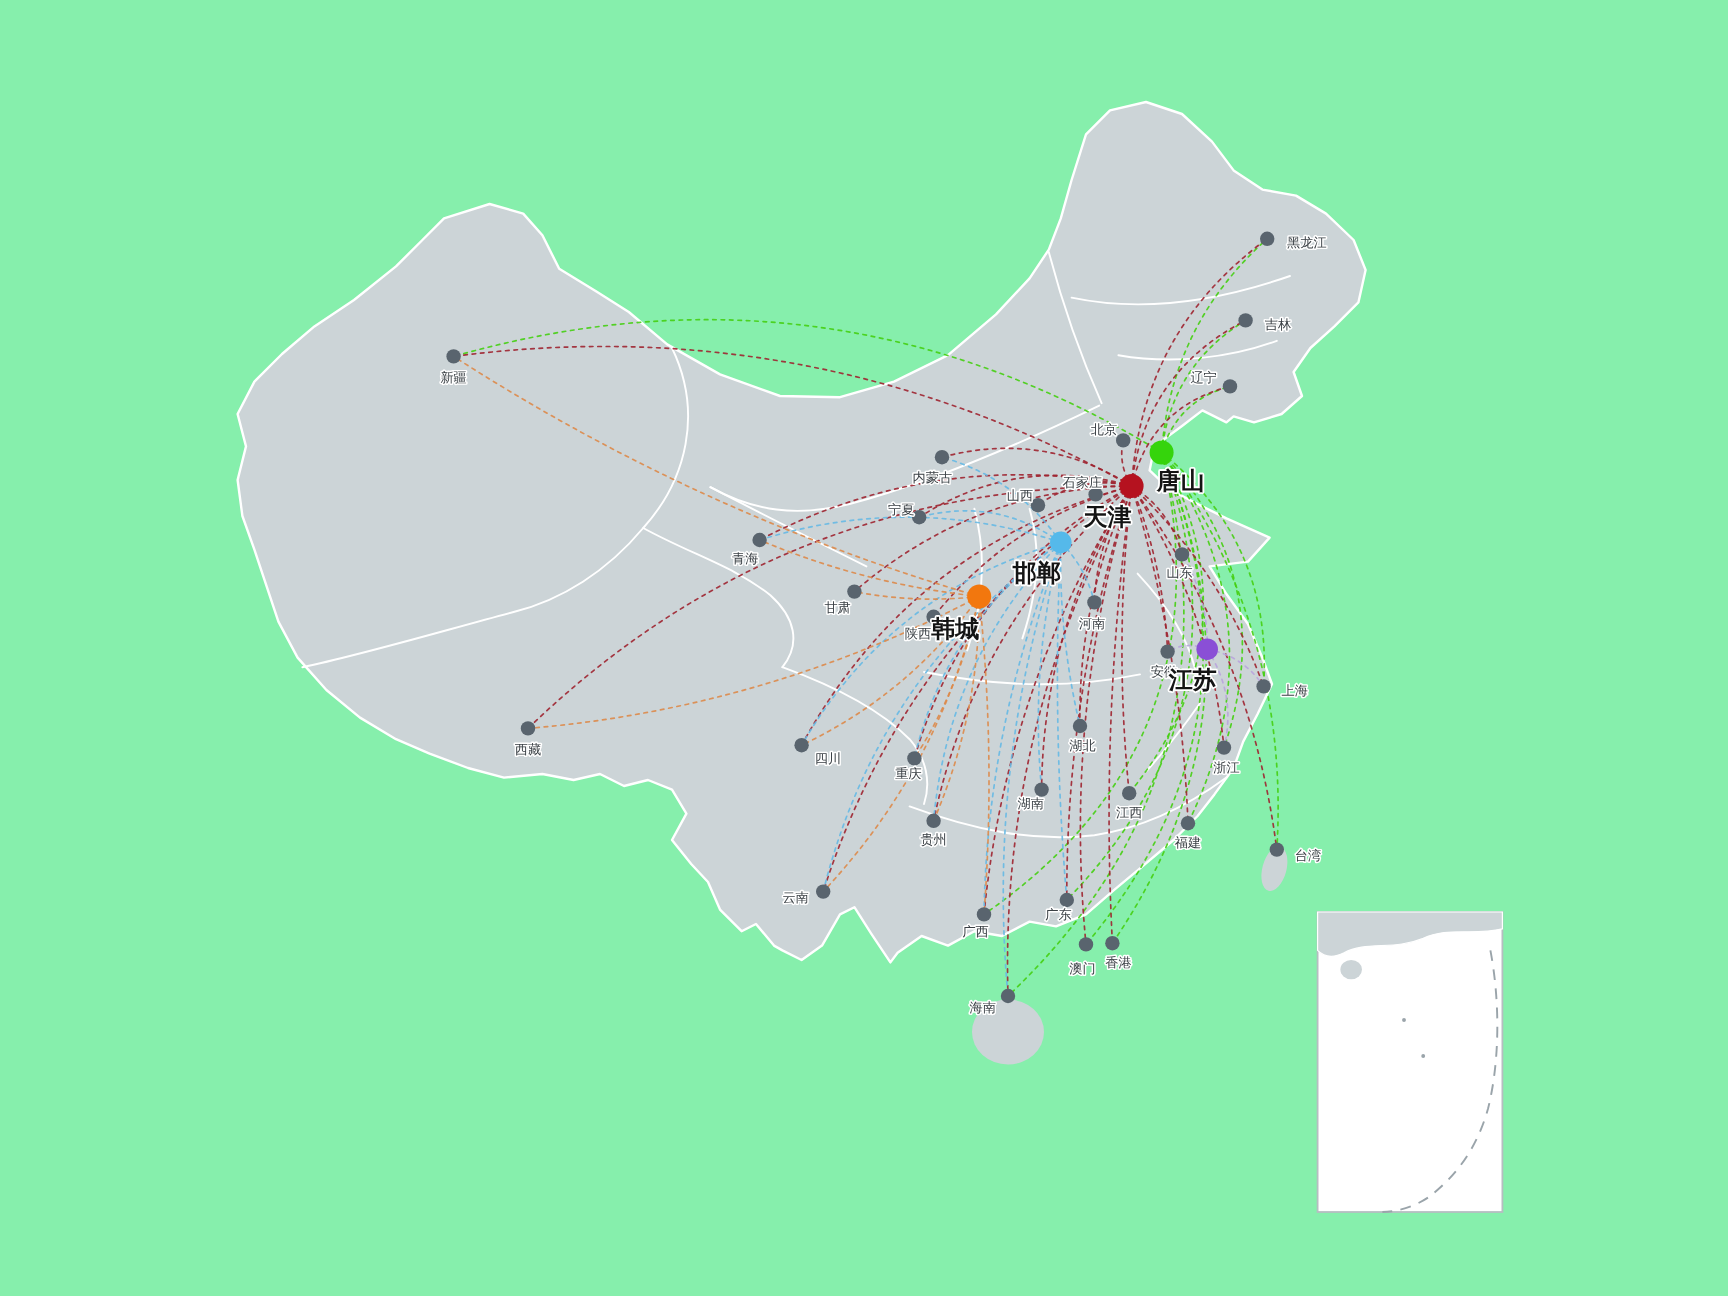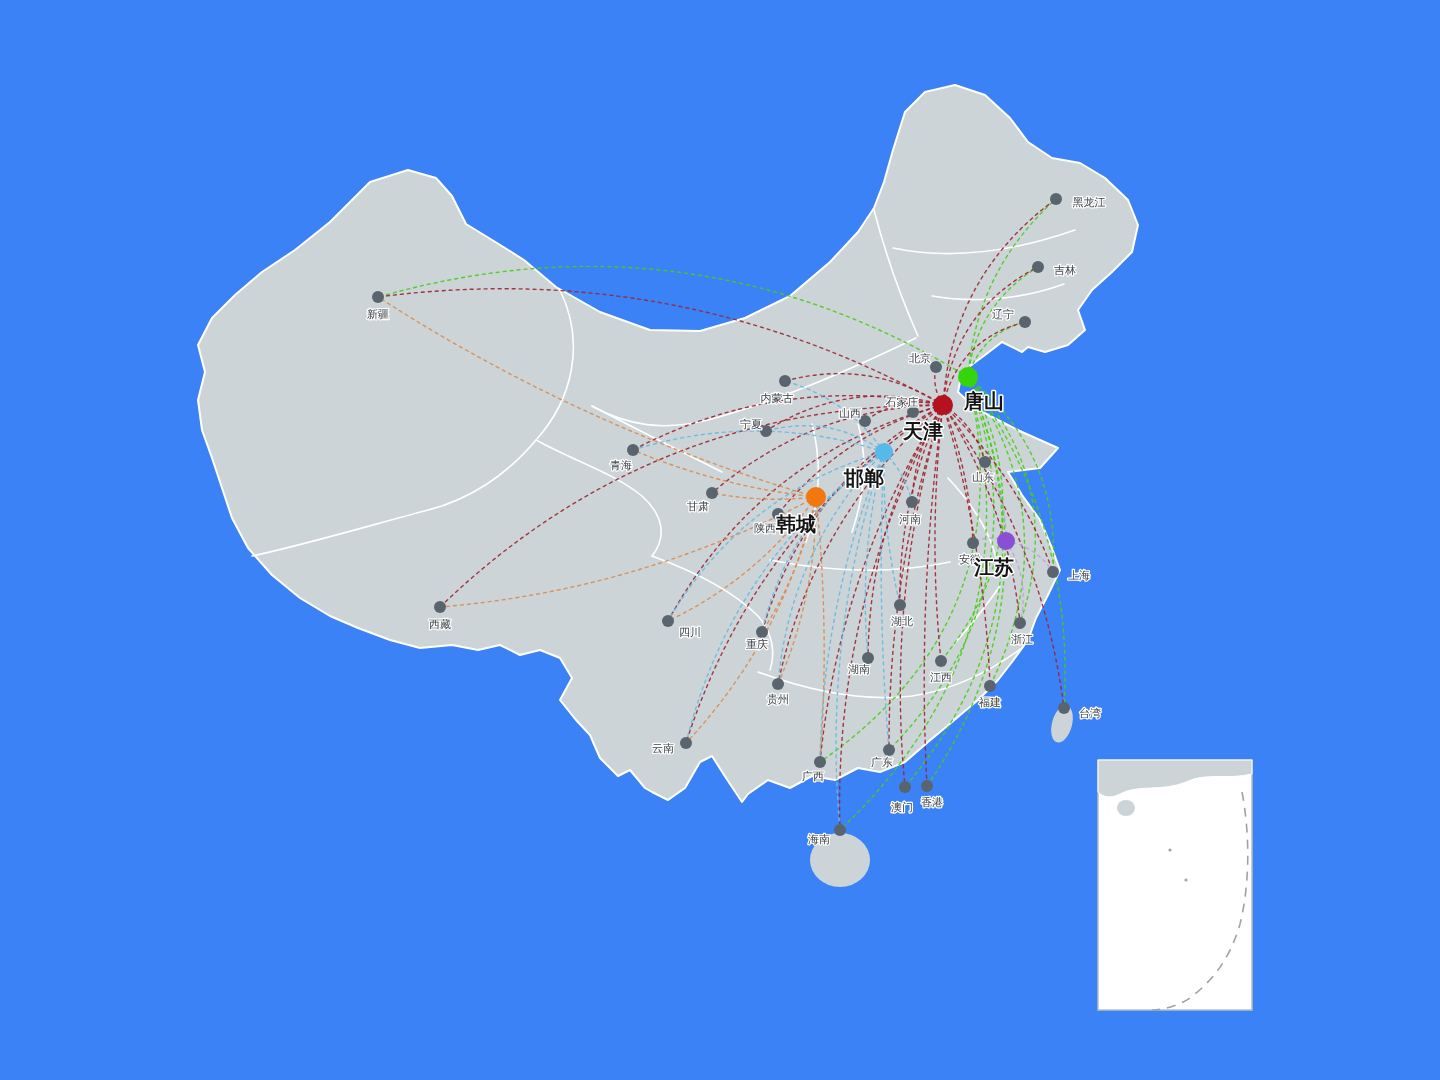--- a/index.html
+++ b/index.html
@@ -1,16 +1,16 @@
 <!DOCTYPE html>
 <html><head>
 <meta charset="utf-8">
 <style>
   html,body{margin:0;padding:0;background:#ffffff;}
-  .stage{position:relative;width:1440px;height:1080px;background:#3b82f6;overflow:hidden;text-decoration:underline;}
+  .stage{position:relative;width:1440px;height:1080px;background:#86efac;overflow:hidden;text-decoration:underline;}
   svg{position:absolute;left:0;top:0;}
   text{font-family:"DejaVu Sans","Liberation Sans",sans-serif;}
   .plabel{font-size:11px;font-weight:500;fill:#3a4045;paint-order:stroke;stroke:#ffffff;stroke-width:2.5px;stroke-linejoin:round;}
   .hlabel{font-size:20px;font-weight:700;fill:#141414;paint-order:stroke;stroke:#ffffff;stroke-width:3px;stroke-linejoin:round;}
 </style>
 </head>
 <body>
 
 <div class="stage">
   <svg id="map-svg" width="1440" height="1080" viewBox="0 0 1440 1080">

